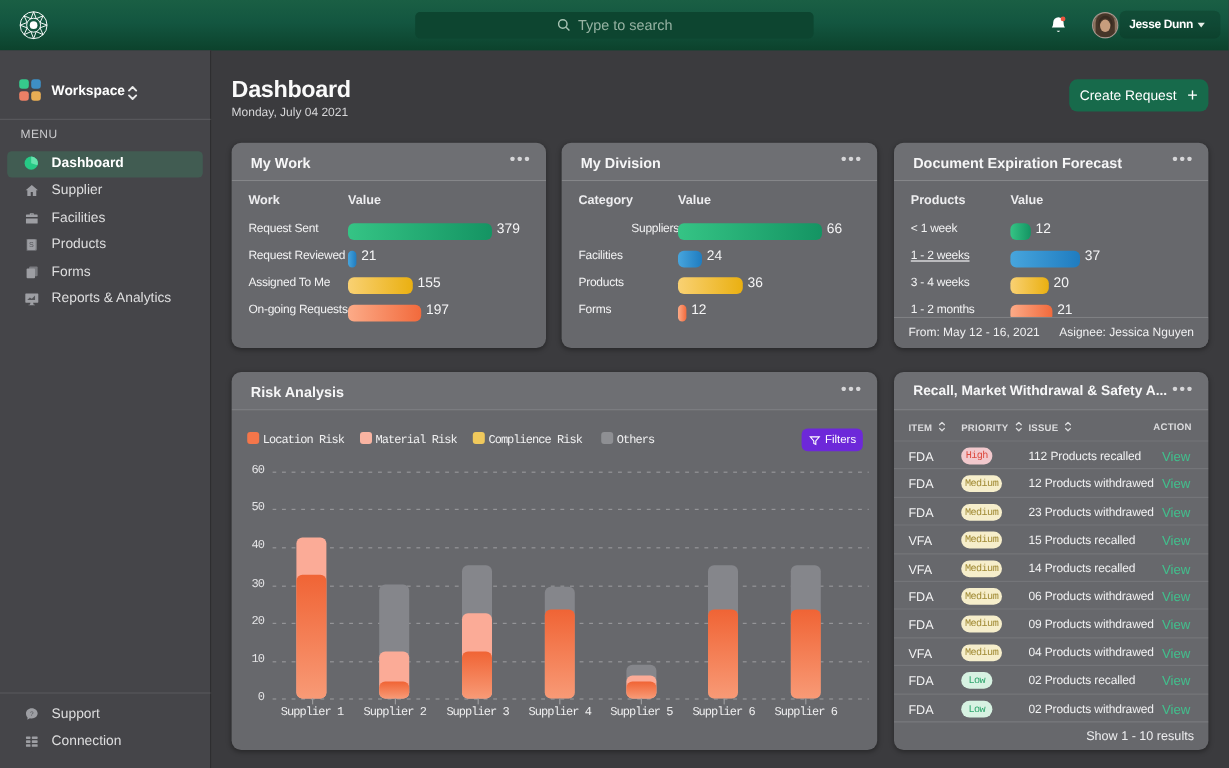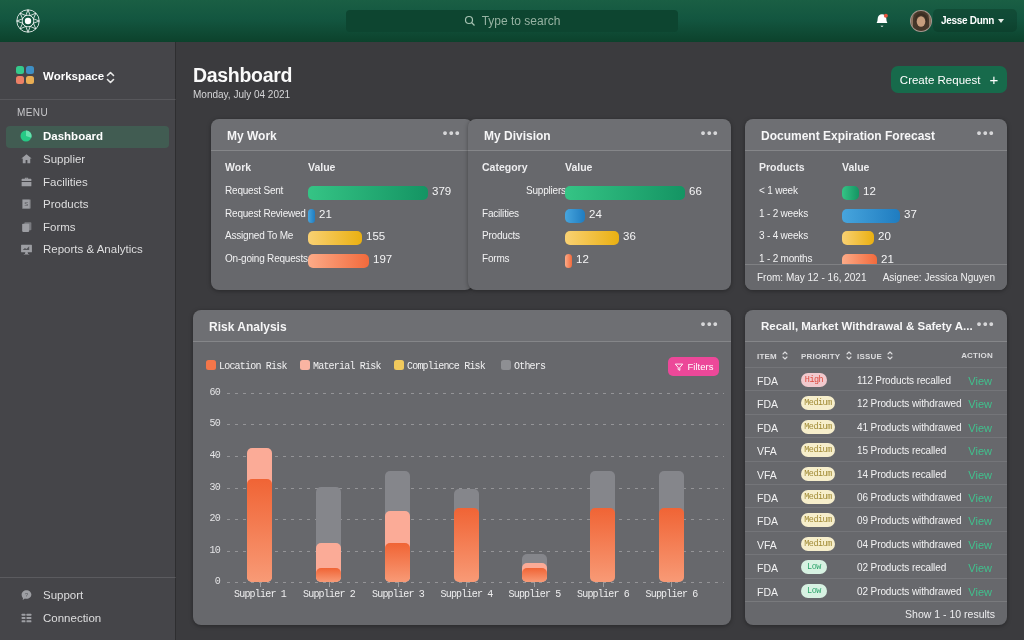--- a/index.html
+++ b/index.html
@@ -30,39 +30,39 @@
 .h1{position:absolute;left:193px;top:64px;font-size:19.5px;font-weight:bold;letter-spacing:-.3px;color:#fafafa}
 .hdate{position:absolute;left:193px;top:89px;font-size:10px;color:#d6d6d8}
 .createbtn{position:absolute;left:891px;top:66px;width:116px;height:27px;background:#176a4b;border-radius:7px;color:#fff;font-size:11.5px;display:flex;align-items:center;justify-content:center}
 .createbtn b{font-weight:normal}
 .createbtn .plus{font-size:15px;margin-left:9px;font-weight:normal;line-height:1}
 
 .card{position:absolute;background:#67686c;border-radius:8px;box-shadow:0 1px 4px rgba(0,0,0,.35)}
 .chead{position:absolute;left:0;top:0;right:0;height:32px;background:rgba(255,255,255,.05);border-bottom:1px solid rgba(255,255,255,.16);border-radius:8px 8px 0 0}
 .ctitle{position:absolute;left:16px;top:9.5px;font-size:12px;font-weight:bold;color:#f6f6f7}
 .cdots{position:absolute;right:12px;top:6px;color:#d6d6d8;font-size:13px;letter-spacing:1.5px;font-weight:bold}
-.card1{left:211px;top:119px;width:262px;height:171px}
+.card1{left:193px;top:119px;width:262px;height:171px}
 .card2{left:468px;top:119px;width:263px;height:171px}
 .card3{left:745px;top:119px;width:262px;height:171px}
 .collab{position:absolute;font-size:10.5px;font-weight:bold;color:#ededef}
 .rlab{position:absolute;font-size:10px;letter-spacing:-.2px;color:#f2f2f3;white-space:nowrap}
 .hbar{position:absolute;height:14px;border-radius:5px}
 .hval{position:absolute;font-size:11.5px;color:#f5f5f6}
 .bar-green{background:linear-gradient(90deg,#35c485,#149463)}
 .bar-blue{background:linear-gradient(90deg,#47a5dd,#1f7cc0)}
 .bar-yellow{background:linear-gradient(90deg,#f9d173,#eab011)}
 .bar-orange{background:linear-gradient(90deg,#fcab88,#f26a3c)}
 .cfoot{position:absolute;left:0;bottom:0;right:0;height:26.5px;background:#67686c;border-top:1px solid rgba(255,255,255,.16);border-radius:0 0 8px 8px;z-index:5}
 .cfoot .fl{position:absolute;left:12px;top:7px;font-size:10px;color:#f0f0f1}
 .cfoot .fr{position:absolute;right:12px;top:7px;font-size:10px;color:#f0f0f1}
 
 .riskcard{left:193px;top:310px;width:538px;height:315px}
 .legend{position:absolute;top:360px;font-family:"Liberation Mono",monospace;font-size:10px;letter-spacing:-0.8px;color:#f0f0f1;white-space:nowrap}
 .legend i{display:inline-block;width:10px;height:10px;border-radius:2.5px;vertical-align:-1px;margin-right:3px;letter-spacing:0}
-.filters{position:absolute;left:668px;top:357px;width:51px;height:19px;background:#ec4899;border-radius:5px;color:#fff;font-size:9.5px;display:flex;align-items:center;justify-content:center}
+.filters{position:absolute;left:668px;top:357px;width:51px;height:19px;background:#6d28d9;border-radius:5px;color:#fff;font-size:9.5px;display:flex;align-items:center;justify-content:center}
 .gline{position:absolute;height:1px;background-image:linear-gradient(90deg,#949497 40%,transparent 40%);background-size:8px 1px;width:497px;left:227px}
 .ylab{position:absolute;font-family:"Liberation Mono",monospace;font-size:10px;letter-spacing:-0.8px;color:#e3e3e5;text-align:right;width:20px}
 .xlab{position:absolute;top:589px;width:80px;text-align:center;font-family:"Liberation Mono",monospace;font-size:10px;letter-spacing:-0.8px;color:#eeeeef}
 .vbar{position:absolute;width:25px;border-radius:5px}
 .vb-gray{background:#85868b}
 .vb-salmon{background:#fbab97}
 .vb-orange{background:linear-gradient(180deg,#f06435,#f89a76)}
 .tick{position:absolute;top:582px;width:1px;height:5px;background:#9b9b9d}
 
 .tblcard{left:745px;top:310px;width:262px;height:315px}
@@ -243,21 +243,21 @@
     </div>
   <span class="collab" style="left:14px;top:42px">Products</span>
   <span class="collab" style="left:97px;top:42px">Value</span>
   <div class="cfoot">
       <span class="fl">From: May 12 - 16, 2021</span>
       <span class="fr">Asignee: Jessica Nguyen</span>
     </div>
 <span class="rlab" style="left: 14px; top: 66px;">&lt; 1 week</span>
     <div class="hbar bar-green" style="left: 97px; top: 67px; width: 17px;"></div>
     <span class="hval" style="left: 118px; top: 66px;">12</span>
-    <span class="rlab" style="left: 14px; top: 88.5px;">1 - 2 weeks</span>
+    <span class="rlab" style="left: 14px; top: 88.5px; text-decoration: underline;">1 - 2 weeks</span>
     <div class="hbar bar-blue" style="left: 97px; top: 89.5px; width: 58px;"></div>
     <span class="hval" style="left: 159px; top: 88.5px;">37</span>
     <span class="rlab" style="left: 14px; top: 111px;">3 - 4 weeks</span>
     <div class="hbar bar-yellow" style="left: 97px; top: 112px; width: 32px;"></div>
     <span class="hval" style="left: 133px; top: 111px;">20</span>
     <span class="rlab" style="left: 14px; top: 133.5px;">1 - 2 months</span>
     <div class="hbar bar-orange" style="left: 97px; top: 134.5px; width: 35px;"></div>
     <span class="hval" style="left: 136px; top: 133.5px;">21</span>
   </div>
 
@@ -304,21 +304,21 @@
     </div>
     <div class="trow" style="top: 80.4px;">
       <span class="td1">FDA</span>
       <span class="pill p-med">Medium</span>
       <span class="td3">12 Products withdrawed</span>
       <span class="td4">View</span>
     </div>
     <div class="trow" style="top: 103.8px;">
       <span class="td1">FDA</span>
       <span class="pill p-med">Medium</span>
-      <span class="td3">41 Products withdrawed</span>
+      <span class="td3">23 Products withdrawed</span>
       <span class="td4">View</span>
     </div>
     <div class="trow" style="top: 127.2px;">
       <span class="td1">VFA</span>
       <span class="pill p-med">Medium</span>
       <span class="td3">15 Products recalled</span>
       <span class="td4">View</span>
     </div>
     <div class="trow" style="top: 150.6px;">
       <span class="td1">VFA</span>

